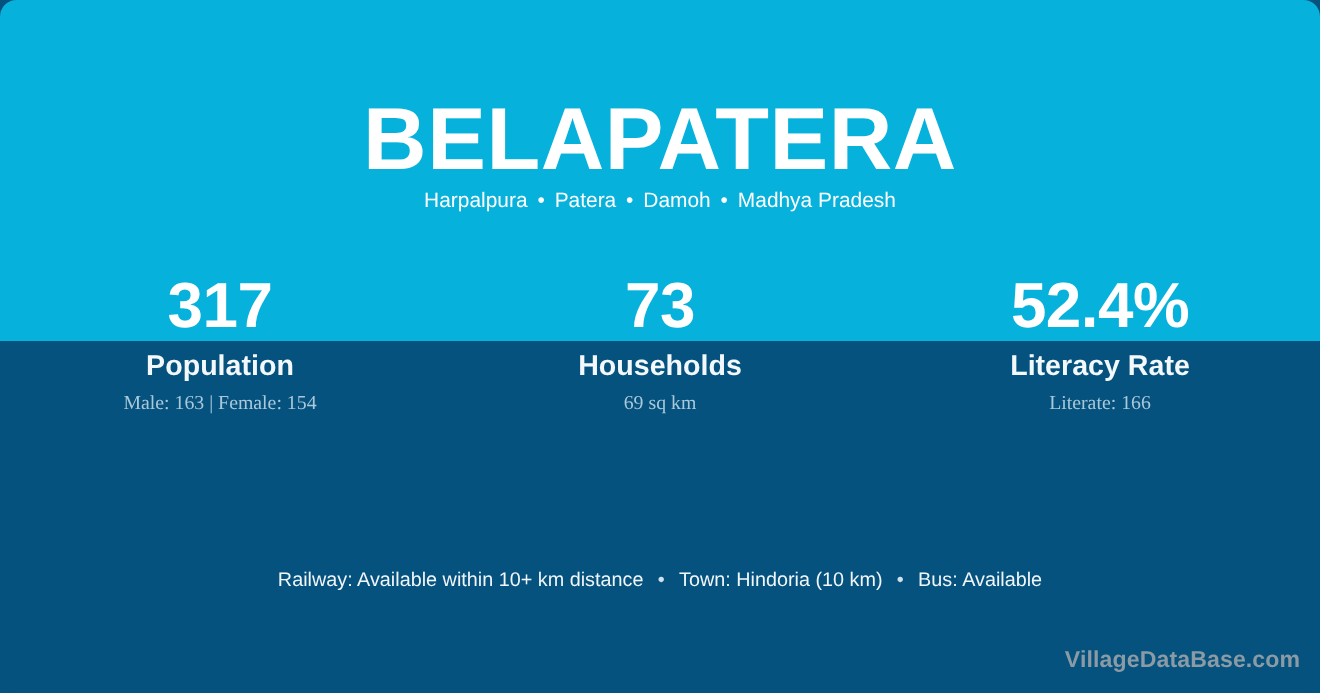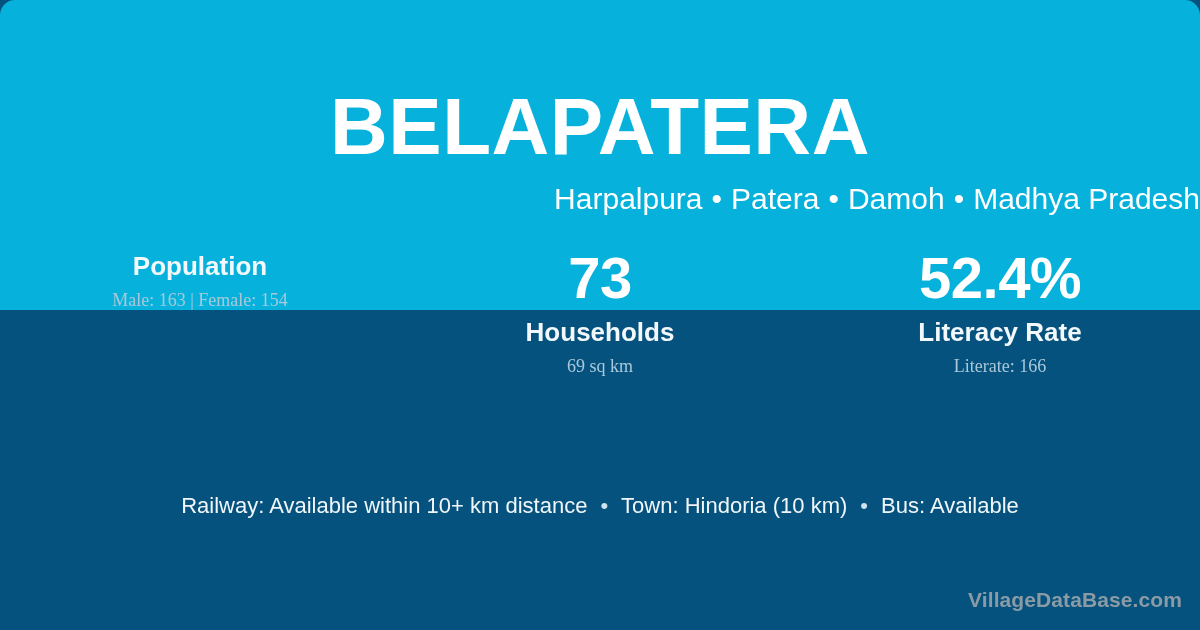--- a/index.html
+++ b/index.html
@@ -47,24 +47,24 @@
     font-weight: 700;
     letter-spacing: 0.5px;
     color: #ffffff;
     white-space: nowrap;
   }
 
   
   .subtitle {
     position: absolute;
     left: 0;
-    top: 180px;
+    top: 164px;
     width: 1200px;
-    text-align: right;
-    font-size: 30px;
+    text-align: center;
+    font-size: 19px;
     line-height: 38px;
     font-weight: 400;
     color: #ffffff;
     white-space: nowrap;
   }
   .subtitle .sep {
     padding: 0 9px;
     color: #ffffff;
   }
 
@@ -104,24 +104,24 @@
     font-weight: 400;
     color: #a9c8da;
     white-space: nowrap;
     font-family: Liberation Serif, serif;
   }
 
   
   .facilities {
     position: absolute;
     left: 0;
-    top: 489px;
+    top: 510px;
     width: 1200px;
     text-align: center;
-    font-size: 22px;
+    font-size: 18px;
     line-height: 34px;
     font-weight: 400;
     color: #f0f6fa;
     white-space: nowrap;
   }
   .facilities .sep {
     padding: 0 13px;
     color: #cfe2ee;
   }
 
@@ -147,20 +147,21 @@
 
   <div class="title">BELAPATERA</div>
 
   <div class="subtitle">
     <span>Harpalpura</span><span class="sep">•</span><span>Patera</span><span class="sep">•</span><span>Damoh</span><span class="sep">•</span><span>Madhya Pradesh</span>
   </div>
 
   <div class="stats">
 
     <div class="stat">
+      <div class="stat-value">317</div>
       <div class="stat-label">Population</div>
       <div class="stat-sub">Male: 163 | Female: 154</div>
     </div>
 
     <div class="stat">
       <div class="stat-value">73</div>
       <div class="stat-label">Households</div>
       <div class="stat-sub">69 sq km</div>
     </div>
 

